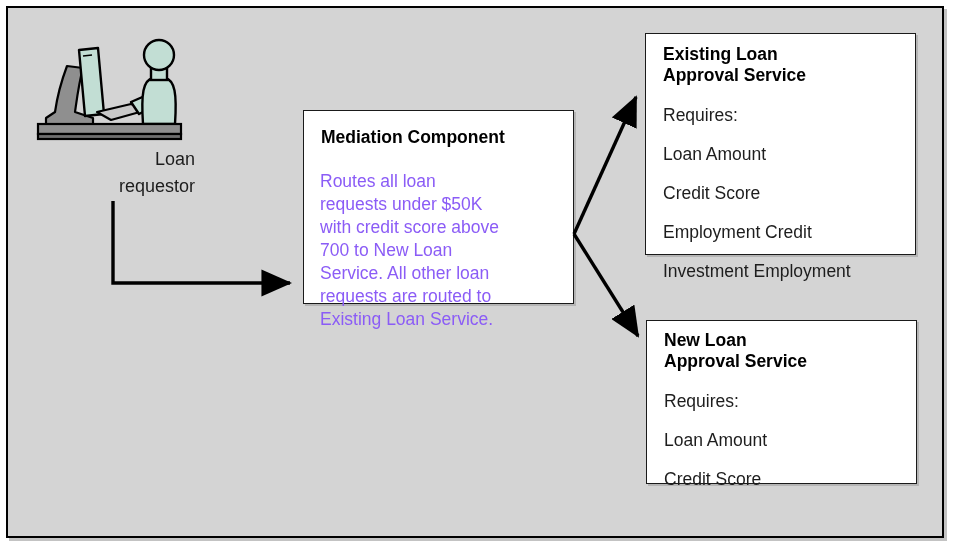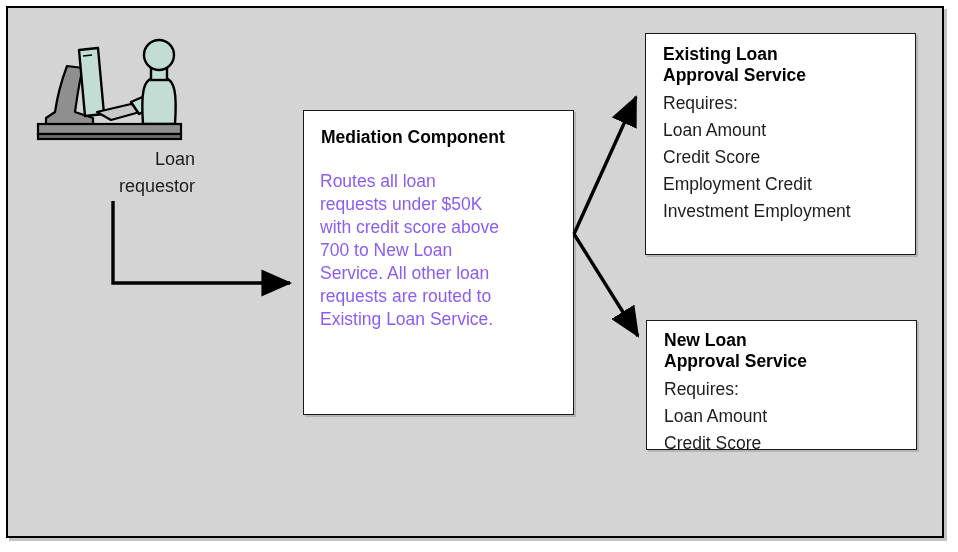--- a/index.html
+++ b/index.html
@@ -54,28 +54,29 @@
   .node-body {
     font-size: 17.5px;
     line-height: 23px;
     color: #8b5cf6;
     white-space: pre-line;
   }
   .req-line {
     font-size: 17.5px;
     line-height: 27px;
     color: #1d1d1d;
+    margin-top: 12px;
   }
 
   
   #mediation-box {
     left: 303px;
     top: 110px;
     width: 271px;
-    height: 305px;
+    height: 194px;
   }
   #mediation-box .node-title {
     position: absolute;
     left: 17px;
     top: 16px;
   }
   #mediation-box .node-body {
     position: absolute;
     left: 16px;
     top: 59px;
@@ -99,21 +100,21 @@
     position: absolute;
     left: 17px;
     top: 56px;
   }
 
   
   #new-service-box {
     left: 646px;
     top: 320px;
     width: 271px;
-    height: 130px;
+    height: 164px;
   }
   #new-service-box .node-title {
     position: absolute;
     left: 17px;
     top: 9px;
   }
   #new-service-box .req-list {
     position: absolute;
     left: 17px;
     top: 55px;

